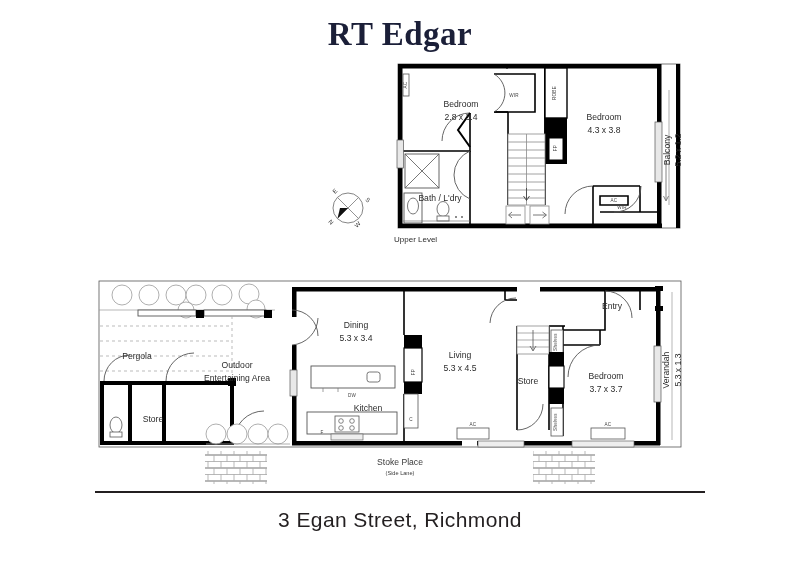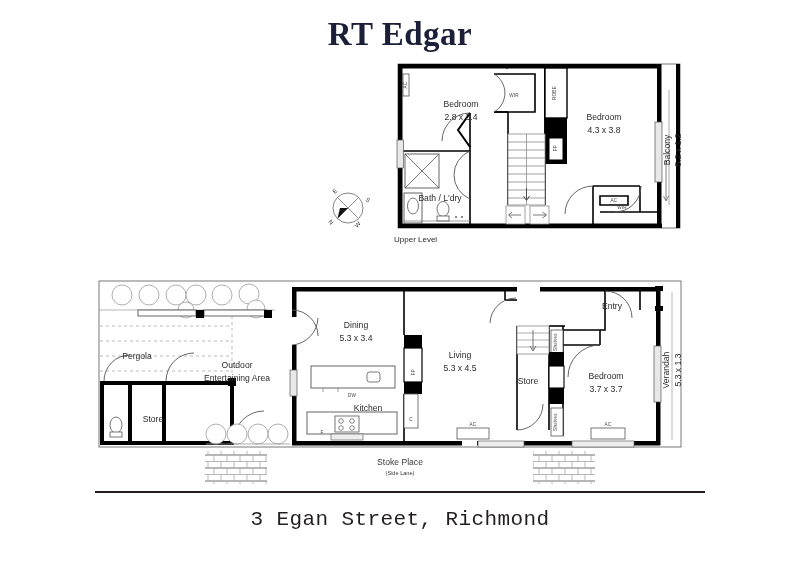--- a/index.html
+++ b/index.html
@@ -16,21 +16,21 @@
     text-align:center;
     font-family:"Liberation Serif", serif;
     font-weight:bold;
     font-size:33px;
     letter-spacing:0.5px;
     color:#1b1f38;
   }
   .address{
     position:absolute;left:0;right:0;top:508px;
     text-align:center;
-    font-family:Liberation Mono, monospace;
+    font-family:Liberation Sans, sans-serif;
     font-size:21px;
     letter-spacing:0.4px;
     color:#231f20;
   }
   .rule{
     position:absolute;left:95px;right:95px;top:491px;
     height:2px;background:#231f20;
   }
   .svgwrap{position:absolute;left:0;top:0;width:800px;height:566px;text-align:center;}
   svg{display:block;}

